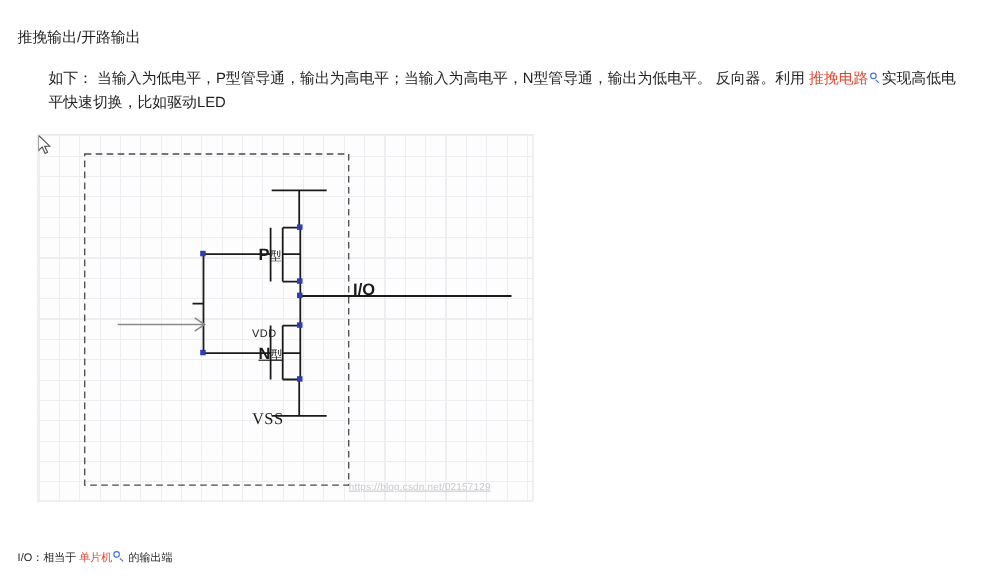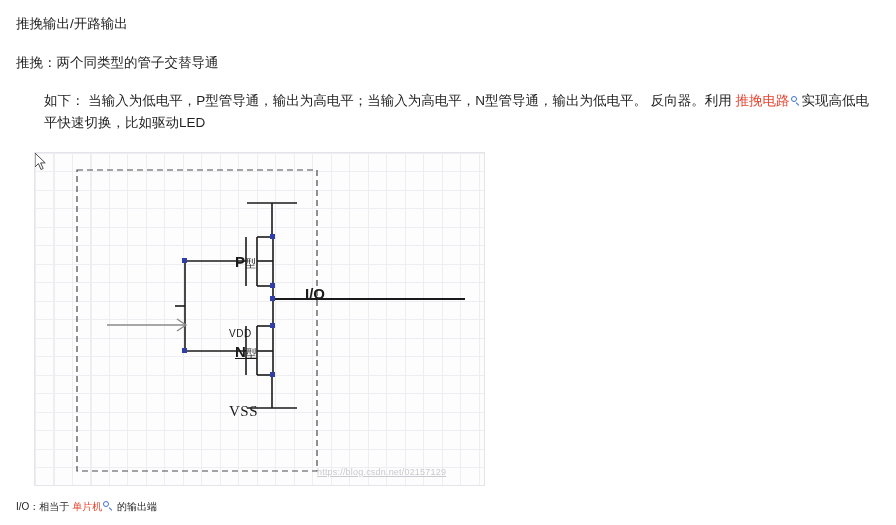--- a/index.html
+++ b/index.html
@@ -13,21 +13,21 @@
     font-family: "Liberation Sans", sans-serif;
     color: #1a1a1a;
     overflow: hidden;
     position: relative;
   }
   .page {
     position: relative;
     width: 896px;
     height: 525px;
     box-sizing: border-box;
-    padding: 10px 16px 0 16px;
+    padding: 20px 16px 0 16px;
   }
   .heading {
     font-size: 13.5px;
     line-height: 20px;
     color: #1f1f1f;
     margin: 4px 0 0 0;
   }
   .para {
     font-size: 13.5px;
     line-height: 22px;
@@ -89,21 +89,21 @@
     position: absolute;
     font-family: "Liberation Sans", sans-serif;
     color: #1a1a1a;
     white-space: nowrap;
   }
   .lbl-vdd { left: 194px; top: 175px; font-size: 10px; letter-spacing: .5px; }
   .lbl-vss { left: 194px; top: 250px; font-size: 15px; letter-spacing: .5px; font-family: Liberation Serif, serif; }
   .lbl-p  { left: 200px; top: 100px; font-size: 15px; font-weight: bold; }
   .lbl-n  { left: 200px; top: 190px; font-size: 15px; font-weight: bold; text-decoration: underline; }
   .sub { font-size: 11px; font-weight: normal; }
-  .lbl-io { left: 270px; top: 132px; font-size: 15px; font-weight: bold; }
+  .lbl-io { left: 286px; top: 132px; font-size: 15px; font-weight: bold; }
   .watermark {
     position: absolute;
     left: 282px;
     top: 314px;
     font-size: 9px;
     color: #c9c9cf;
     letter-spacing: .2px;
     text-decoration: underline;
   }
   .cursor {
@@ -121,21 +121,20 @@
     color: #1f1f1f;
   }
 </style>
 </head>
 <body>
 
 <div class="page">
 
   <div class="heading">推挽输出/开路输出</div>
 
-  <div class="para">推挽：两个同类型的管子交替导通</div>
 
   <div class="para tight"><span>如下： 当输入为低电平，P型管导通，输出为高电平；当输入为高电平，N型管导通，输出为低电平。 反向器。利用 </span><a class="link" href="#">推挽电路</a><span class="mag"></span><span>实现高低电平快速切换，比如驱动LED</span></div>
 
   <div class="figure">
 
     <svg width="451" height="334" viewBox="0 0 451 334">
 
       <rect x="42" y="17" width="240" height="301" fill="none" stroke="#4a4a4a" stroke-width="1.2" stroke-dasharray="6,4"></rect>
 
       <line x1="212" y1="50" x2="262" y2="50" stroke="#1a1a1a" stroke-width="1.6"></line>

